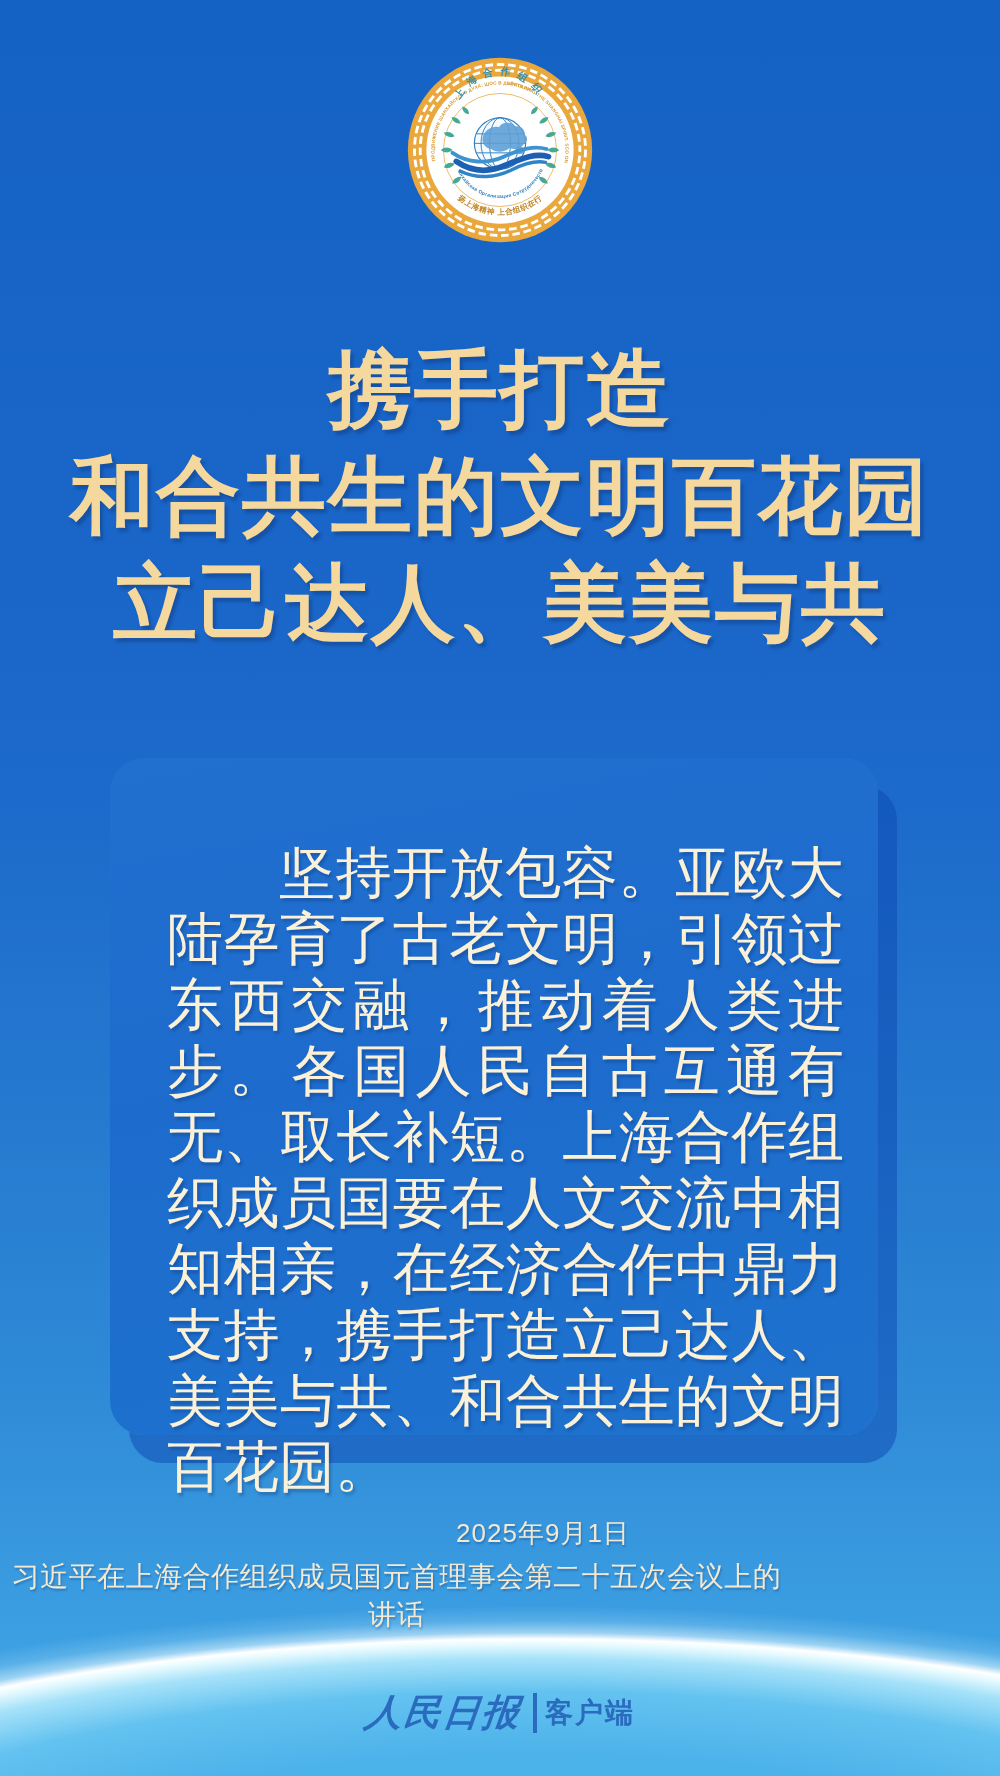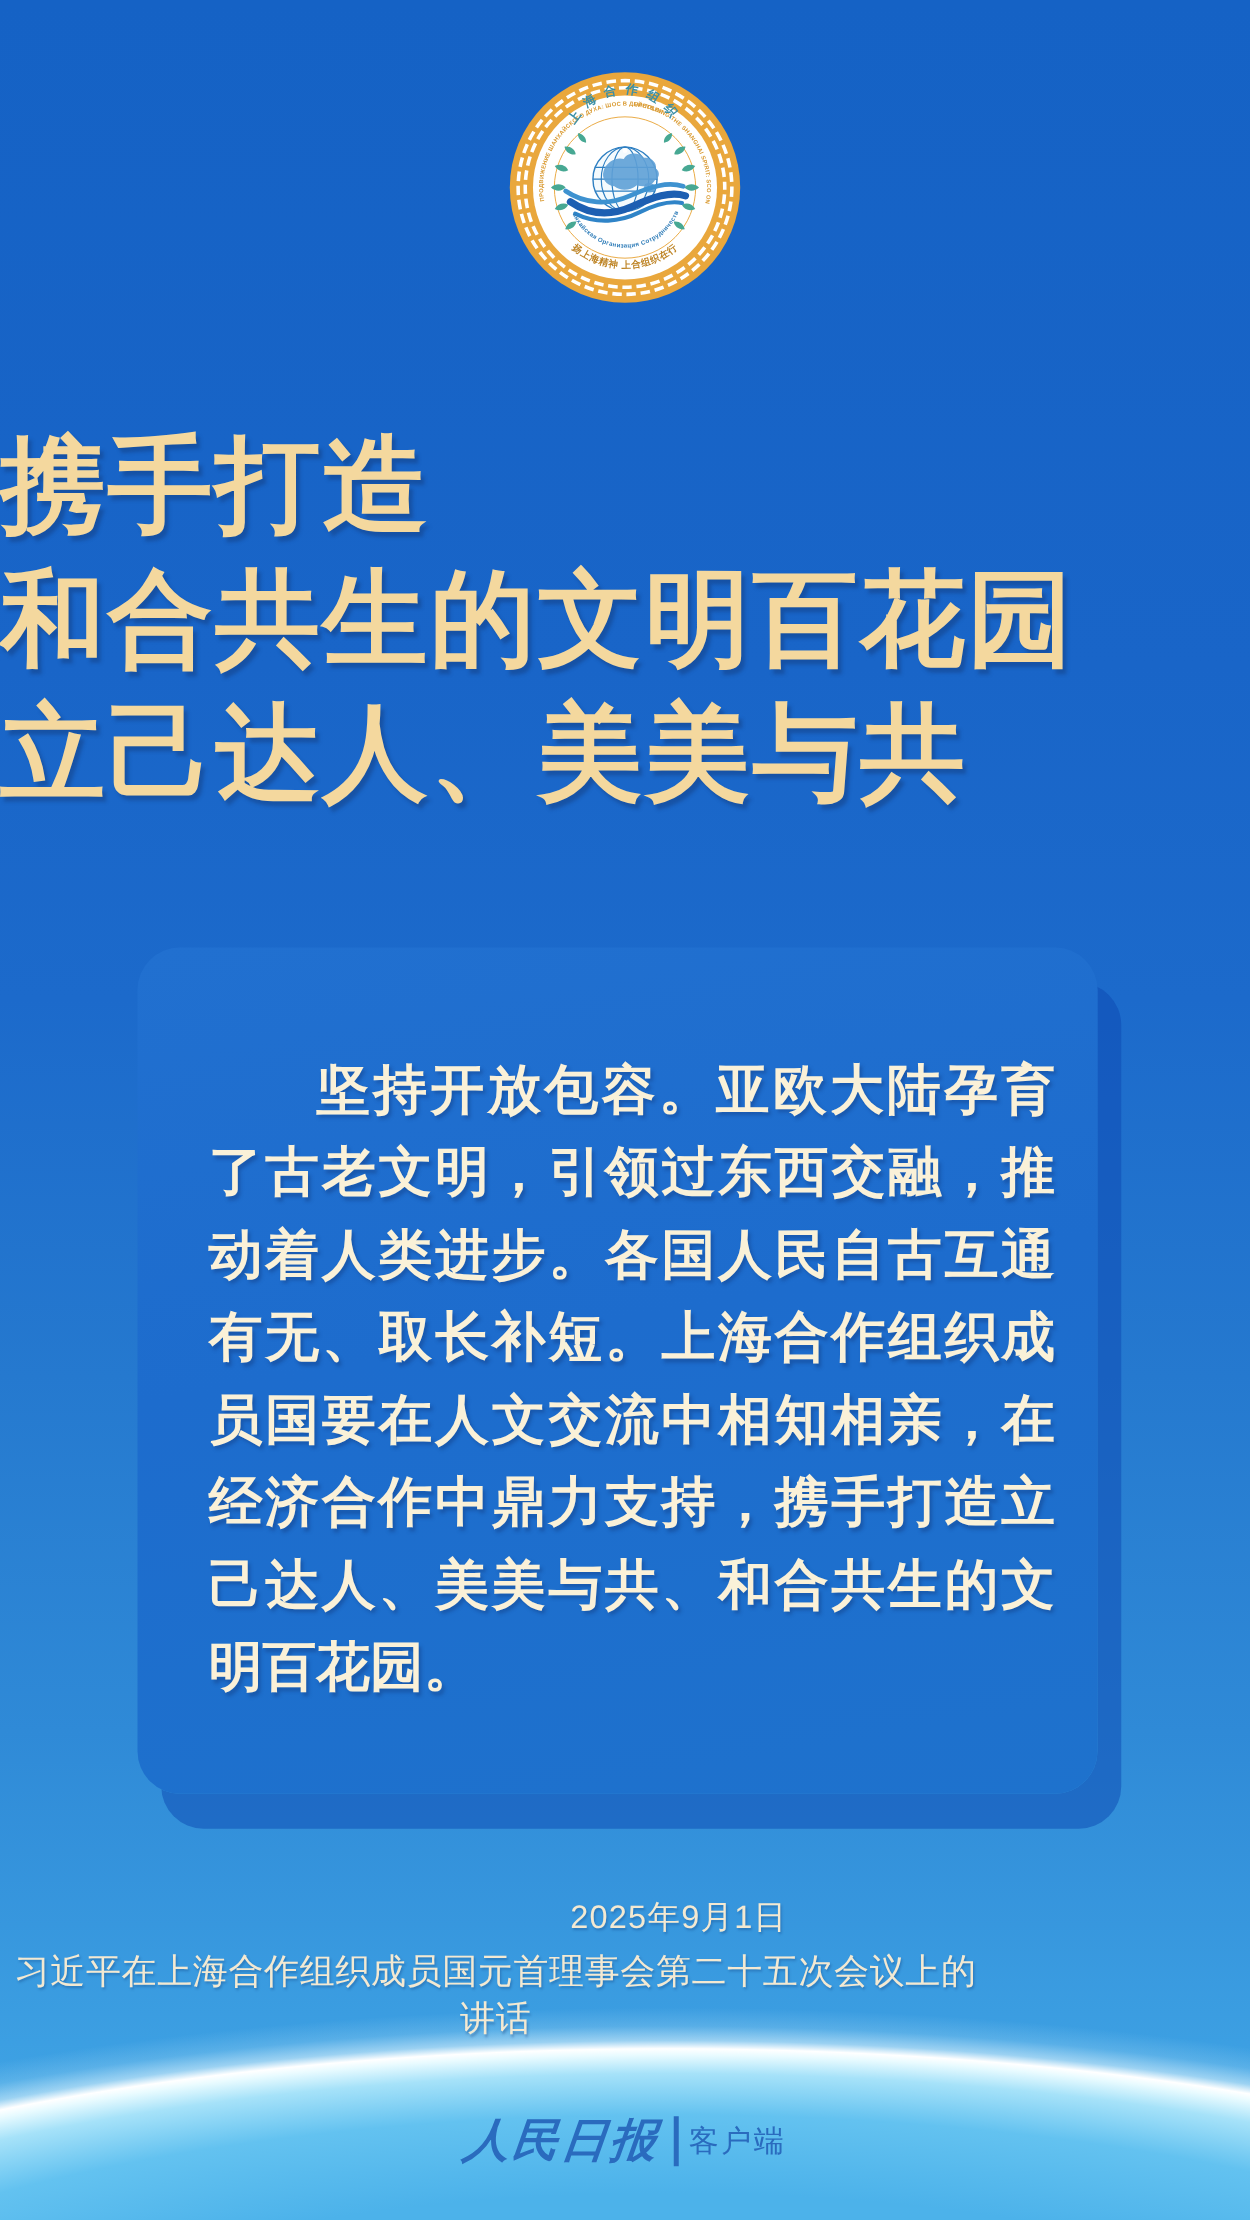--- a/index.html
+++ b/index.html
@@ -4,44 +4,44 @@
 <style>
   html,body{margin:0;padding:0;}
   body{width:1000px;height:1776px;font-family:"Liberation Sans","DejaVu Sans",sans-serif;}
   .poster{position:relative;width:1000px;height:1776px;overflow:hidden;
     background:linear-gradient(180deg,#1562C5 0%,#1965C8 30%,#1C6ACB 45%,#2579CF 62%,#2F8AD7 78%,#3C9FE2 92%,#45ACE8 100%);}
   .horizon{position:absolute;left:0;bottom:0;width:1000px;height:430px;pointer-events:none;
     background:radial-gradient(1080px 330px at 535px 590px,
       #4CB2EA 55%, #63C2F0 74%, #A6E2F9 84%, #E9FBFF 88.5%, #FFFFFF 90%,
       rgba(233,250,255,0.55) 92%, rgba(190,232,250,0.22) 95.5%, rgba(170,222,248,0) 100%);}
   .emblem{position:absolute;left:405px;top:55px;width:190px;height:190px;}
-  .title{position:absolute;left:0;top:336px;width:1000px;text-align:left;
+  .title{position:absolute;left:0;top:336px;width:1000px;text-align:center;
     font-family:"Liberation Serif","DejaVu Serif",serif;font-weight:900;
     font-size:84px;line-height:107px;color:#F4D89E;letter-spacing:2px;
     text-shadow:3px 4px 3px rgba(16,45,100,0.35);}
   .card{position:absolute;left:110px;top:758px;width:768px;height:677px;border-radius:34px;
     background:linear-gradient(170deg,#2170D0 0%,#1D6CCD 45%,#1E72CD 100%);
     box-shadow:19px 28px 0 rgba(12,72,178,0.5);}
   .quote{margin:0;padding:82px 34px 0 57px;
-    font-family:"Liberation Serif","DejaVu Serif",serif;font-weight:700;
-    font-size:43px;line-height:66px;color:#FAF1D8;text-indent:2em;
+    font-family:"Liberation Serif","DejaVu Serif",serif;font-weight:400;
+    font-size:56px;line-height:66px;color:#FAF1D8;text-indent:2em;
     text-shadow:2px 3px 3px rgba(15,45,110,0.35);text-align:justify;}
   .date{position:absolute;left:0;top:1516px;width:1000px;text-align:center;
     font-size:26px;font-weight:500;color:#F3E9D2;letter-spacing:1px;
     text-shadow:1px 2px 2px rgba(10,40,100,0.3);margin-left:43px;}
   .source{position:absolute;left:0;top:1558px;width:793px;text-align:center;
     font-size:28px;font-weight:400;color:#F3E9D2;letter-spacing:0.5px;
     text-shadow:1px 2px 2px rgba(10,40,100,0.3);}
   .brand{position:absolute;left:0;top:1688px;width:1000px;display:flex;
     justify-content:center;align-items:center;color:#2A6BBE;}
   .brand .masthead{font-family:"Liberation Serif","DejaVu Serif",serif;
     font-style:italic;font-weight:700;font-size:37px;transform:skewX(-6deg);letter-spacing:2px;}
   .brand .bar{display:inline-block;width:4px;height:40px;background:#2A6BBE;
     margin:0 8px 0 12px;overflow:hidden;color:transparent;font-size:1px;}
-  .brand .client{font-weight:400;font-size:24px;letter-spacing:2px;}
+  .brand .client{font-weight:700;font-size:28px;letter-spacing:2px;}
 </style>
 </head>
 <body>
 
 <div class="poster">
 
   <div class="horizon"></div>
 
   <svg class="emblem" viewBox="0 0 200 200">
     <defs>

